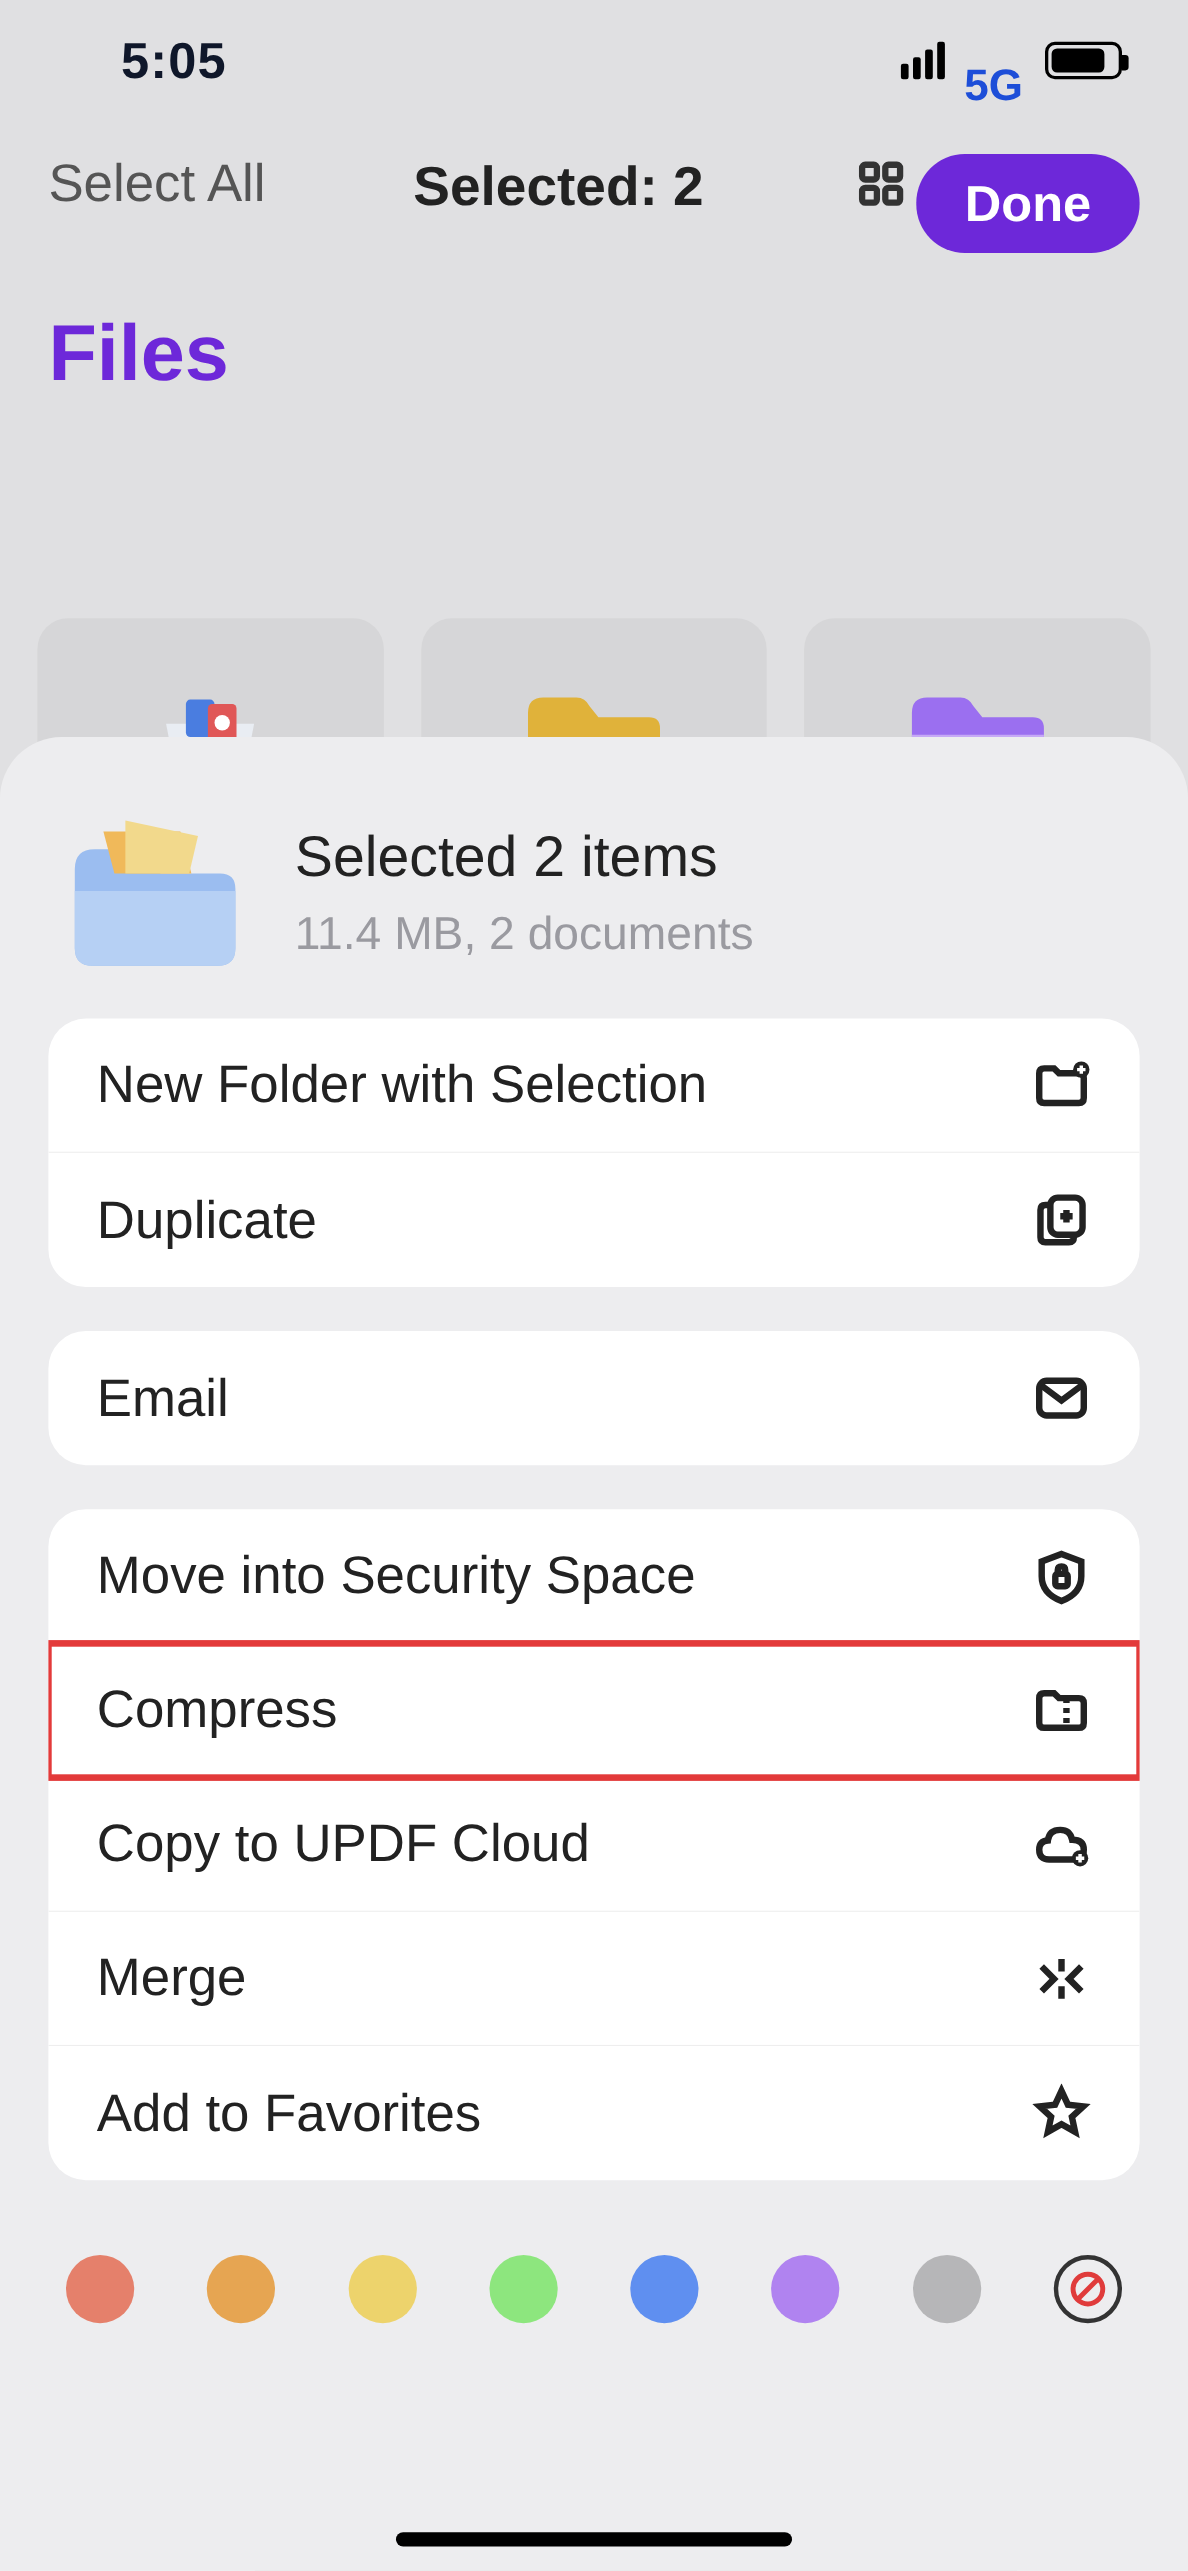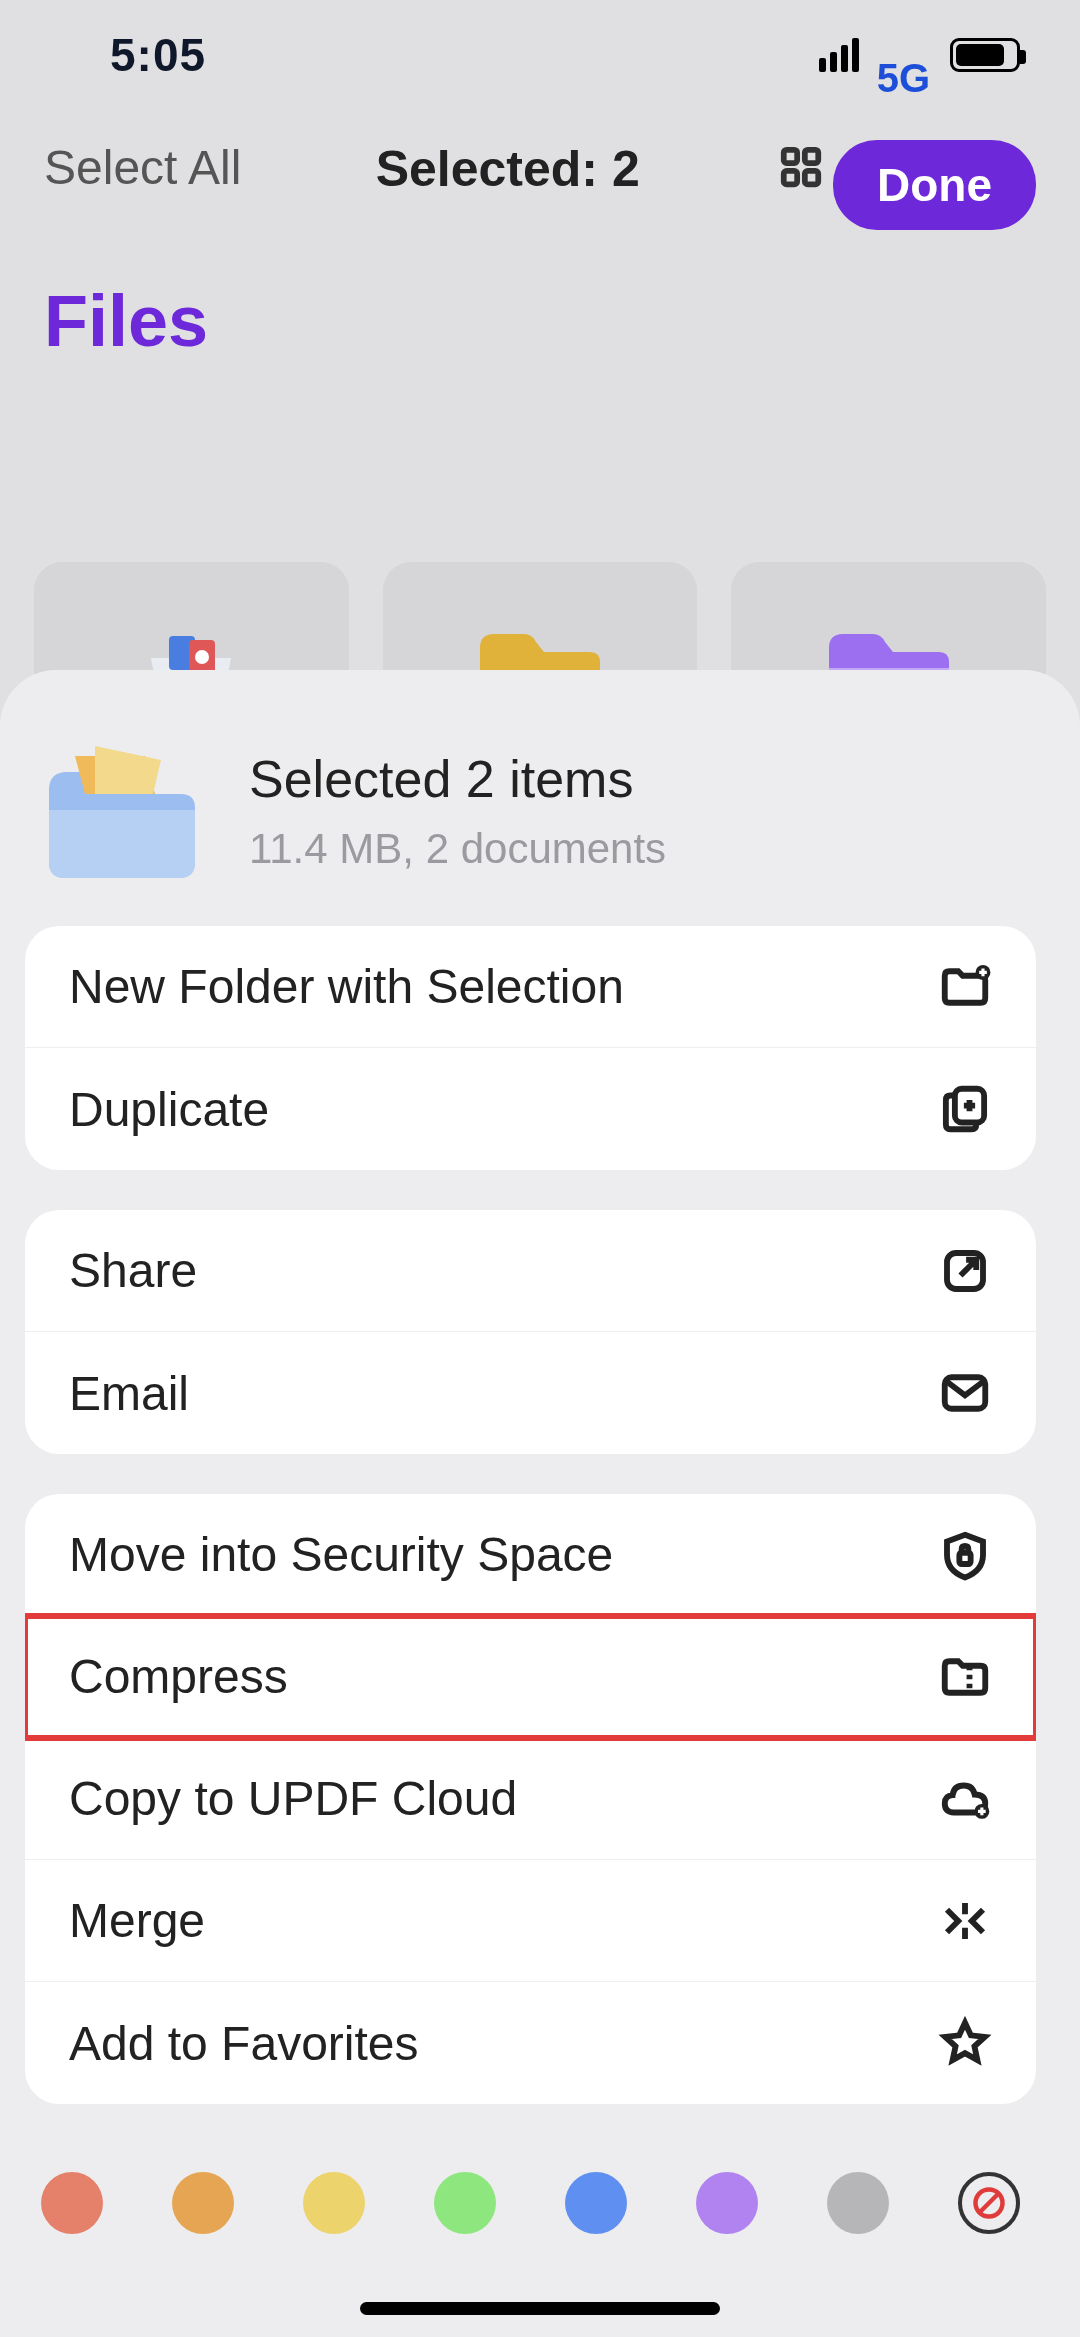--- a/index.html
+++ b/index.html
@@ -118,21 +118,21 @@
     overflow:hidden;
   }
 
   
   .sheet {
     position:absolute;
     left:0; right:0; bottom:0;
     top: 670px;
     background:#ededef;
     border-radius: 56px 56px 0 0;
-    padding: 52px 44px 0 25px;
+    padding: 52px 44px 0 44px;
     display:flex;
     flex-direction:column;
   }
   .sheet-header {
     display:flex;
     align-items:center;
     gap: 44px;
     padding: 14px 10px 40px 10px;
   }
   .folder-illus { width: 170px; height: 150px; flex:0 0 auto;}
@@ -280,27 +280,20 @@
       <svg viewBox="0 0 24 24">
         <rect x="7.5" y="3" width="13" height="15" rx="3"></rect>
         <path d="M7.5 6 L5.5 6 Q3.5 6 3.5 8 L3.5 19 Q3.5 21 5.5 21 L15 21 Q17 21 17 19 L17 18"></path>
         <path d="M14 8 L14 13 M11.5 10.5 L16.5 10.5"></path>
       </svg>
     </div>
   </div>
 
   <div class="group">
     <div class="row">
-      <span class="row-label">Share</span>
-      <svg viewBox="0 0 24 24">
-        <rect x="4" y="4" width="16" height="16" rx="4"></rect>
-        <path d="M10 14 L17 7 M12.5 7 L17 7 L17 11.5"></path>
-      </svg>
-    </div>
-    <div class="row">
       <span class="row-label">Email</span>
       <svg viewBox="0 0 24 24">
         <rect x="3" y="5" width="18" height="14" rx="3"></rect>
         <path d="M4 7 L12 13 L20 7"></path>
       </svg>
     </div>
   </div>
 
   <div class="group">
     <div class="row">

